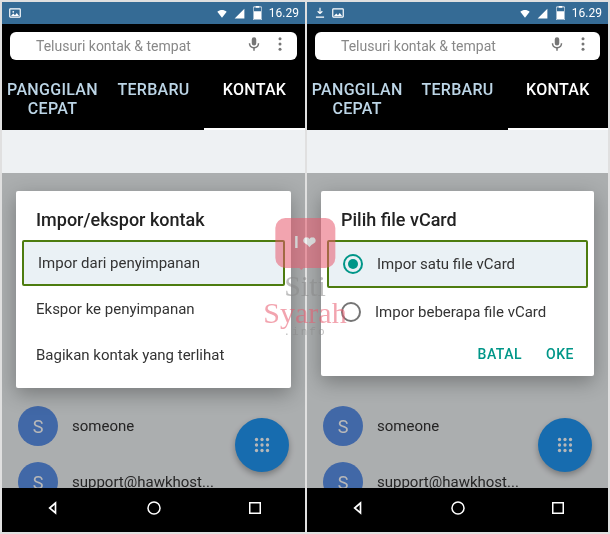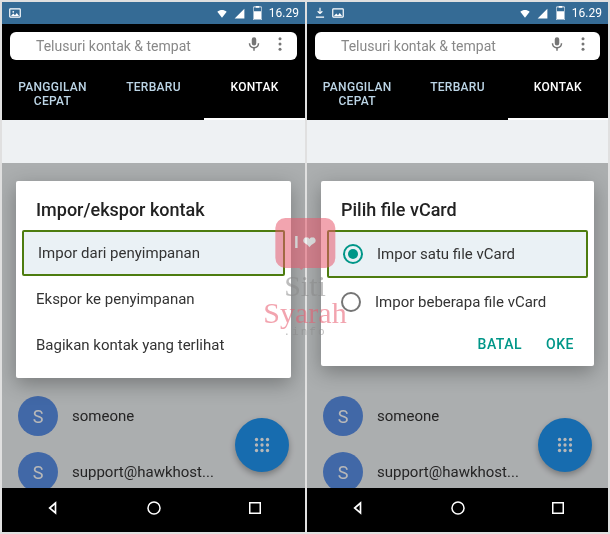--- a/index.html
+++ b/index.html
@@ -27,21 +27,21 @@
   
   .searchwrap { padding: 8px; }
   .searchbar {
     background: #fff; border-radius: 6px; height: 28px;
     display: flex; align-items: center; padding: 0 8px; gap: 8px;
     box-shadow: 0 1px 2px rgba(0,0,0,.2);
   }
   .searchbar .ph { flex:1; color: #888; font-size: 14px; padding-left: 18px; }
 
   
-  .tabs { display:flex; color:#bcd5e6; font-size:12px; font-weight:500; }
+  .tabs { display:flex; color:#bcd5e6; font-size:16px; font-weight:500; }
   .tab { flex:1; padding:12px 4px 10px; text-align:center; border-bottom:2px solid transparent; letter-spacing:.3px; }
   .tab.active { color:#fff; border-bottom:2px solid #fff; }
 
   
   .content { flex:1; background:#eef1f3; position:relative; overflow:hidden; padding-top:8px; }
 
   .contact-row { display:flex; align-items:center; gap:14px; padding:8px 16px; }
   .avatar { width:40px; height:40px; border-radius:50%; background:#5b90e8; color:#fff; display:flex; align-items:center; justify-content:center; font-size:18px; }
   .contact-name { font-size:15px; color:#333; }
 

